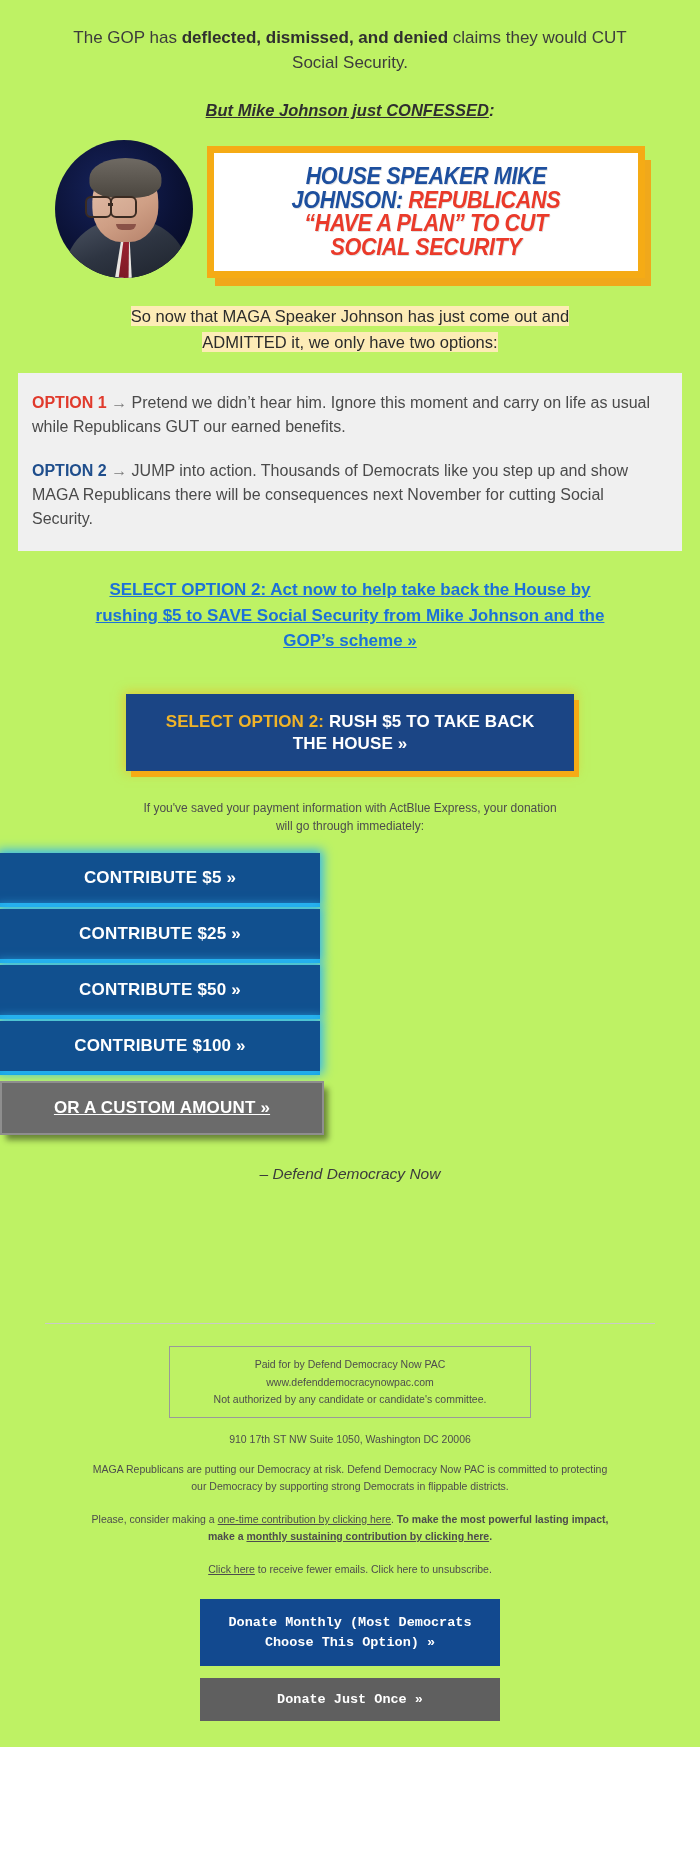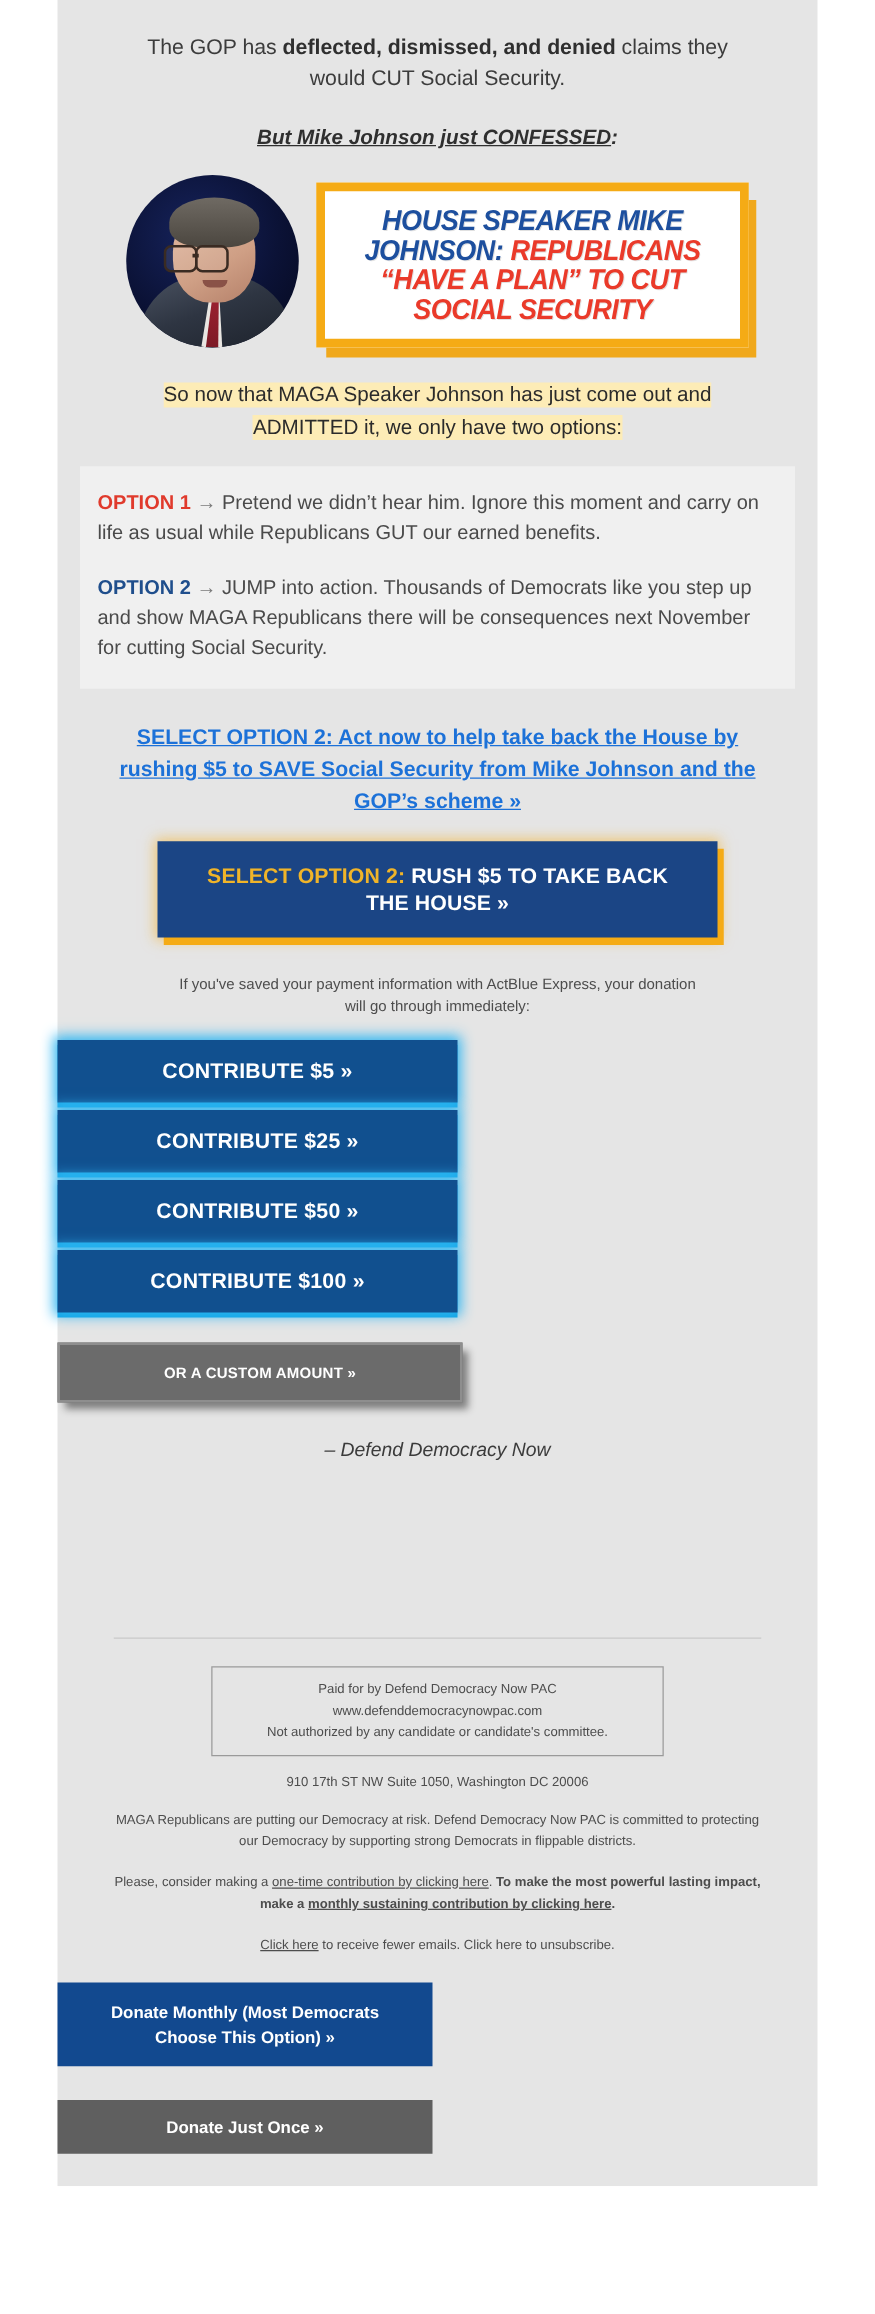--- a/index.html
+++ b/index.html
@@ -7,23 +7,23 @@
     padding: 0;
     background: #ffffff;
   }
   body {
     width: 700px;
     font-family: "Liberation Sans", sans-serif;
     color: #3b3b3b;
     -webkit-font-smoothing: antialiased;
   }
   .page {
-    width: 608px;
+    width: 700px;
     margin: 0 auto;
-    background: #e5e5e5;
+    background: #bef264;
     position: relative;
   }
 
   
   .intro {
     padding: 26px 60px 0 60px;
     text-align: center;
     font-size: 17px;
     line-height: 1.45;
     color: #3c3c3c;
@@ -240,21 +240,21 @@
     line-height: 1.5;
     color: #1c71d8;
   }
   .select-link a {
     color: #1c71d8;
     text-decoration: underline;
   }
 
   
   .cta-wrap {
-    margin: 19px 0 0 0;
+    margin: 40px 0 0 0;
     display: flex;
     justify-content: center;
   }
   .cta-button {
     position: relative;
     width: 400px;
     background: #1b4585;
     color: #ffffff;
     text-align: center;
     padding: 17px 24px;
@@ -295,28 +295,29 @@
     letter-spacing: 0.2px;
     padding: 15px 10px;
     box-shadow: 0 0 10px 3px #2fb6f2, 0 4px 0 0 #0b9fe0;
     cursor: pointer;
   }
   .amt-custom {
     width: 300px;
     background: #6b6b6b;
     color: #ffffff;
     text-align: center;
-    font-size: 12px;
+    font-size: 17px;
     font-weight: bold;
     letter-spacing: 0.2px;
     padding: 15px 10px;
     border: 2px solid #8e8e8e;
     box-shadow: 5px 6px 6px -1px rgba(0,0,0,0.45);
     cursor: pointer;
-    margin-top: 18px;
+    margin-top: 4px;
+    text-decoration: underline;
   }
 
   
   .signature {
     margin: 30px 0 0 0;
     text-align: center;
     font-style: italic;
     font-size: 15.5px;
     color: #3b3b3b;
   }
@@ -352,23 +353,24 @@
     line-height: 1.6;
     color: #4d4d4d;
   }
   .foot-para a { color: #4d4d4d; text-decoration: underline; }
   .foot-para b { font-weight: bold; }
 
   .foot-buttons {
     margin: 22px 0 0 0;
     display: flex;
     flex-direction: column;
-    align-items: flex-start;
-    gap: 27px;
+    align-items: center;
+    gap: 12px;
     padding-bottom: 26px;
+    font-family: Liberation Mono, monospace;
   }
   .foot-btn-blue {
     width: 268px;
     background: #12498f;
     color: #ffffff;
     text-align: center;
     font-size: 13.5px;
     font-weight: bold;
     line-height: 1.45;
     padding: 14px 16px;

